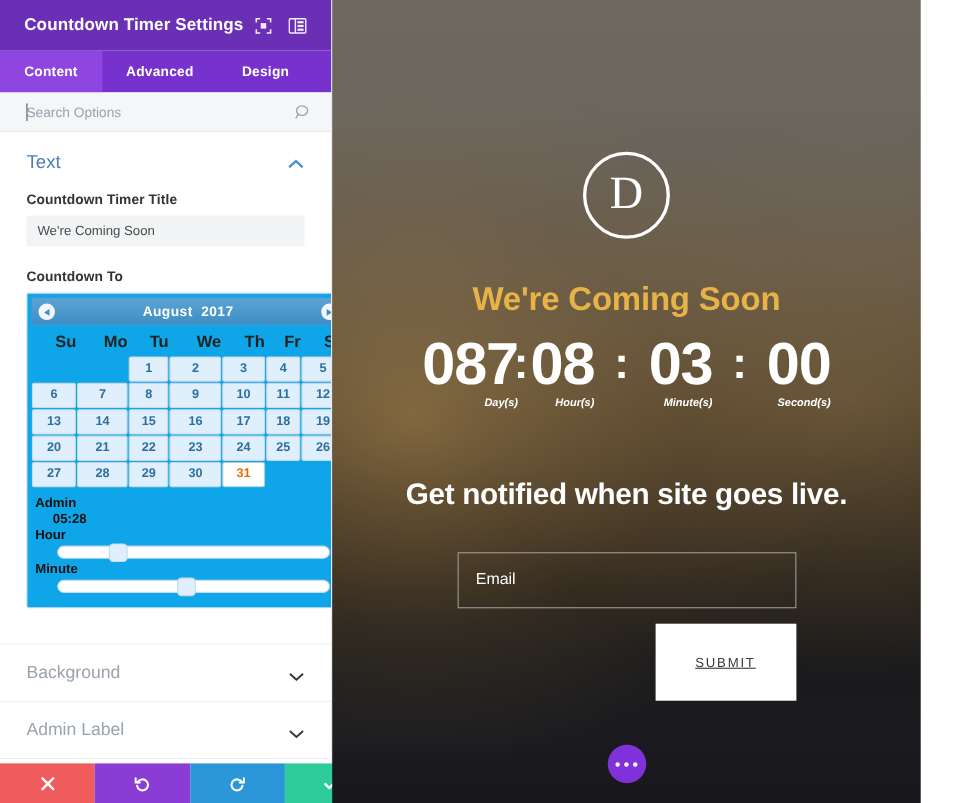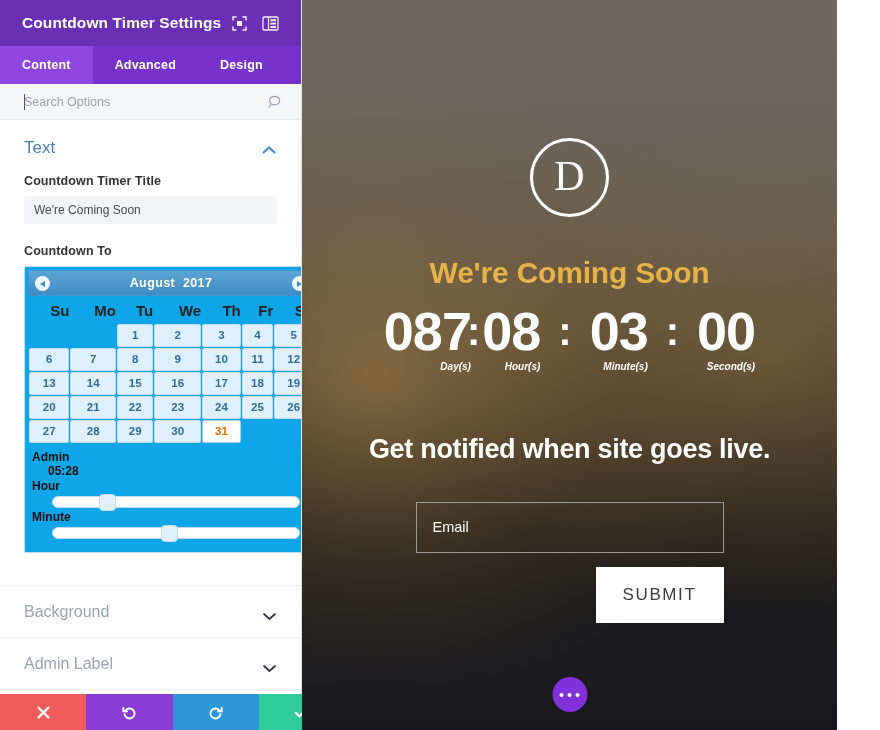--- a/index.html
+++ b/index.html
@@ -222,23 +222,23 @@
   }
   .pv-email {
     margin-top: 37px; width: 308px; height: 51px;
     border: 1px solid #9b9b9b; background: transparent;
     color: #fff; font-size: 14.5px; padding: 0 16px;
     outline: none; font-family: "Liberation Sans", sans-serif;
   }
   .pv-email::placeholder { color: #fff; }
   .pv-submit-wrap { width: 308px; margin-top: 14px; display: flex; justify-content: flex-end; }
   .pv-submit {
-    width: 128px; height: 56px; background: #fff; border: none;
-    color: #3b3b3b; font-size: 17px; letter-spacing: 1.6px;
-    font-family: "Liberation Sans", sans-serif; cursor: pointer;
+    width: 128px; height: 70px; background: #fff; border: none;
+    color: #3b3b3b; font-size: 12px; letter-spacing: 1.6px;
+    font-family: "Liberation Sans", sans-serif; cursor: pointer; text-decoration: underline;
   }
   .pv-fab {
     position: absolute; left: 50%; transform: translateX(-50%);
     bottom: 18px; width: 35px; height: 35px; border-radius: 50%;
     background: #8031d9; display: flex; align-items: center;
     justify-content: center; gap: 4px; cursor: pointer;
   }
   .pv-fab span { width: 4px; height: 4px; border-radius: 50%; background: #fff; }
 </style>
 </head>

